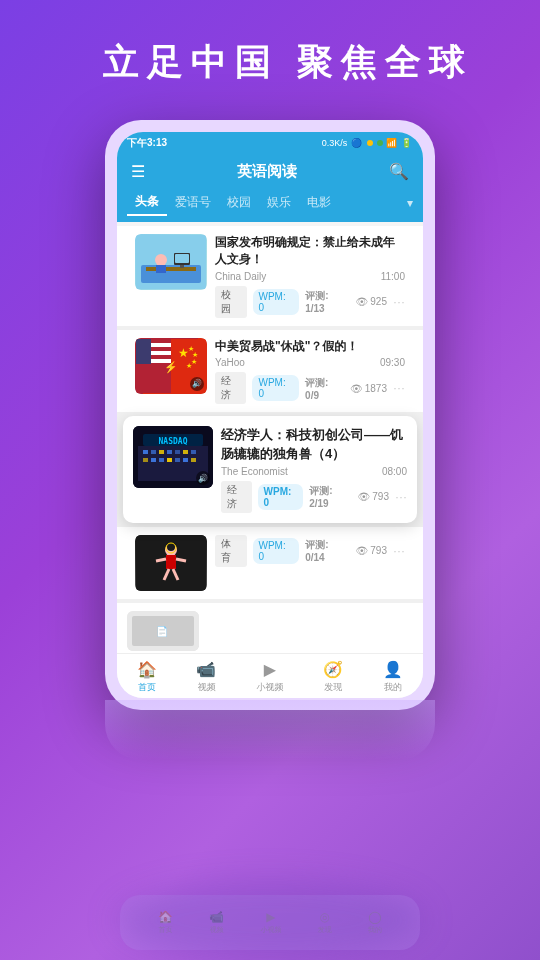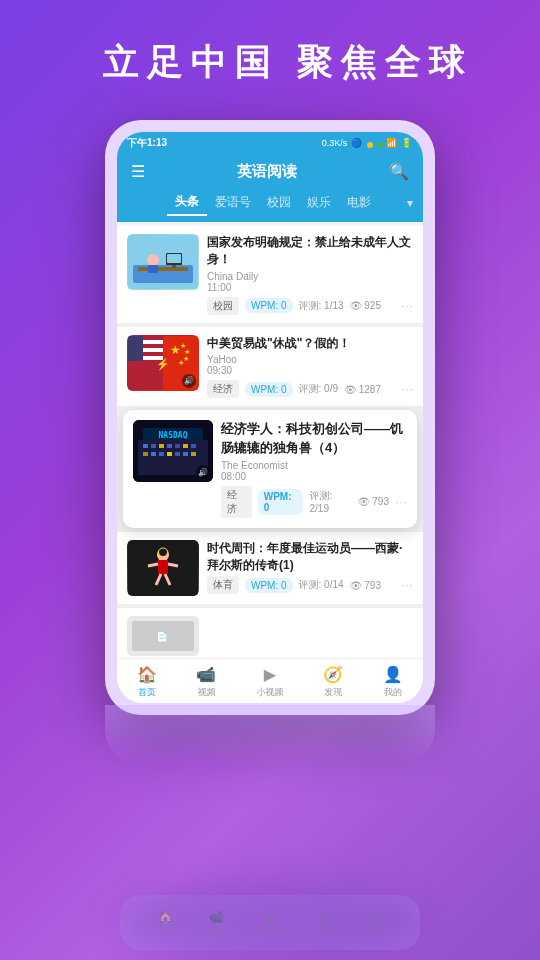--- a/index.html
+++ b/index.html
@@ -50,21 +50,21 @@
     .status-bar {
       background: #29A8E0;
       display: flex;
       justify-content: space-between;
       align-items: center;
       padding: 4px 10px;
       font-size: 10px;
       color: white;
     }
     .status-time { font-weight: 600; }
-    .status-right { display: flex; gap: 4px; align-items: flex-end; font-size: 9px; }
+    .status-right { display: flex; gap: 4px; align-items: center; font-size: 9px; }
     .status-dot { width: 6px; height: 6px; border-radius: 50%; background: #FFC107; display: inline-block; }
     .status-dot2 { width: 6px; height: 6px; border-radius: 50%; background: #4CAF50; display: inline-block; }
 
     
     .top-nav {
       background: #29A8E0;
       display: flex;
       align-items: center;
       justify-content: space-between;
       padding: 8px 14px;
@@ -88,35 +88,34 @@
       color: rgba(255,255,255,0.75);
       font-size: 12px;
       padding: 4px 8px;
       cursor: pointer;
       white-space: nowrap;
     }
     .tab.active {
       color: white;
       border-bottom: 2px solid white;
       font-weight: 600;
-      margin-left: 40px;
     }
     .tab-more { color: rgba(255,255,255,0.75); font-size: 12px; margin-left: auto; }
 
     
     .content {
       background: #f0f0f0;
       min-height: 400px;
     }
 
     
     .article-card {
       background: white;
       margin: 4px 0;
-      padding: 8px 10px;
+      padding: 8px 18px;
       display: flex;
       gap: 8px;
       align-items: flex-start;
     }
 
     .article-card.highlighted {
       margin: 0 6px;
       border-radius: 10px;
       box-shadow: 0 4px 15px rgba(0,0,0,0.15);
       z-index: 10;
@@ -140,21 +139,20 @@
       color: #222;
       line-height: 1.4;
       margin-bottom: 3px;
     }
     .article-meta {
       display: flex;
       justify-content: space-between;
       font-size: 10px;
       color: #999;
       margin-bottom: 4px;
-      flex-direction: column;
     }
     .article-source { color: #999; }
     .article-time { color: #999; }
 
     .article-stats {
       display: flex;
       gap: 6px;
       align-items: center;
       font-size: 10px;
     }
@@ -166,21 +164,21 @@
       font-size: 10px;
     }
     .wpm-badge {
       background: #E3F4FD;
       color: #29A8E0;
       padding: 2px 6px;
       border-radius: 7px;
       font-size: 10px;
     }
     .wpm-badge.highlight { color: #29A8E0; font-weight: 700; }
-    .review-text { color: #999; font-size: 10px; }
+    .review-text { color: #999; font-size: 10px; font-weight: bold; }
     .views-text { color: #999; font-size: 10px; display: flex; align-items: center; gap: 2px; }
     .dots-menu { color: #ccc; font-size: 12px; margin-left: auto; }
 
     
     .img-article1 {
       width: 100%;
       height: 100%;
       background: linear-gradient(135deg, #87CEEB 0%, #98D8E8 50%, #B0E0E6 100%);
       display: flex;
       align-items: center;
@@ -334,21 +332,21 @@
 </head>
 <body>
 
 <div class="hero-title">立足中国  聚焦全球</div>
 
 <div class="phone-wrapper">
   <div class="phone-frame">
     <div class="phone-screen">
 
       <div class="status-bar">
-        <span class="status-time">下午1:13</span>
+        <span class="status-time">下午3:13</span>
         <div class="status-right">
           <span>0.3K/s</span>
           <span>🔵</span>
           <span class="status-dot"></span>
           <span class="status-dot2"></span>
           <span>📶</span>
           <span>🔋</span>
         </div>
       </div>
 
@@ -433,21 +431,21 @@
           <div class="article-info">
             <div class="article-title">中美贸易战"休战"？假的！</div>
             <div class="article-meta">
               <span class="article-source">YaHoo</span>
               <span class="article-time">09:30</span>
             </div>
             <div class="article-stats">
               <span class="tag-badge">经济</span>
               <span class="wpm-badge">WPM: 0</span>
               <span class="review-text">评测: 0/9</span>
-              <span class="views-text">👁 <span>1287</span></span>
+              <span class="views-text">👁 <span>1873</span></span>
               <span class="dots-menu">···</span>
             </div>
           </div>
         </div>
 
         <div class="article-card highlighted" style="background:white; padding:10px;">
           <div class="article-thumb" style="width:80px; height:62px;">
             <div class="img-article3">
               <svg width="80" height="62" viewBox="0 0 80 62">
 
@@ -507,21 +505,20 @@
 
                 <line x1="33" y1="34" x2="28" y2="45" stroke="#FDBCB4" stroke-width="3"></line>
                 <line x1="37" y1="34" x2="42" y2="45" stroke="#FDBCB4" stroke-width="3"></line>
 
                 <circle cx="35" cy="12" r="4" fill="#1a1a1a"></circle>
                 <circle cx="35" cy="13" r="5" fill="none" stroke="#FFD700" stroke-width="1"></circle>
               </svg>
             </div>
           </div>
           <div class="article-info">
-            <div class="article-title">时代周刊：年度最佳运动员——西蒙·拜尔斯的传奇(1)</div>
             <div class="article-stats">
               <span class="tag-badge">体育</span>
               <span class="wpm-badge">WPM: 0</span>
               <span class="review-text">评测: 0/14</span>
               <span class="views-text">👁 <span>793</span></span>
               <span class="dots-menu">···</span>
             </div>
           </div>
         </div>
 

